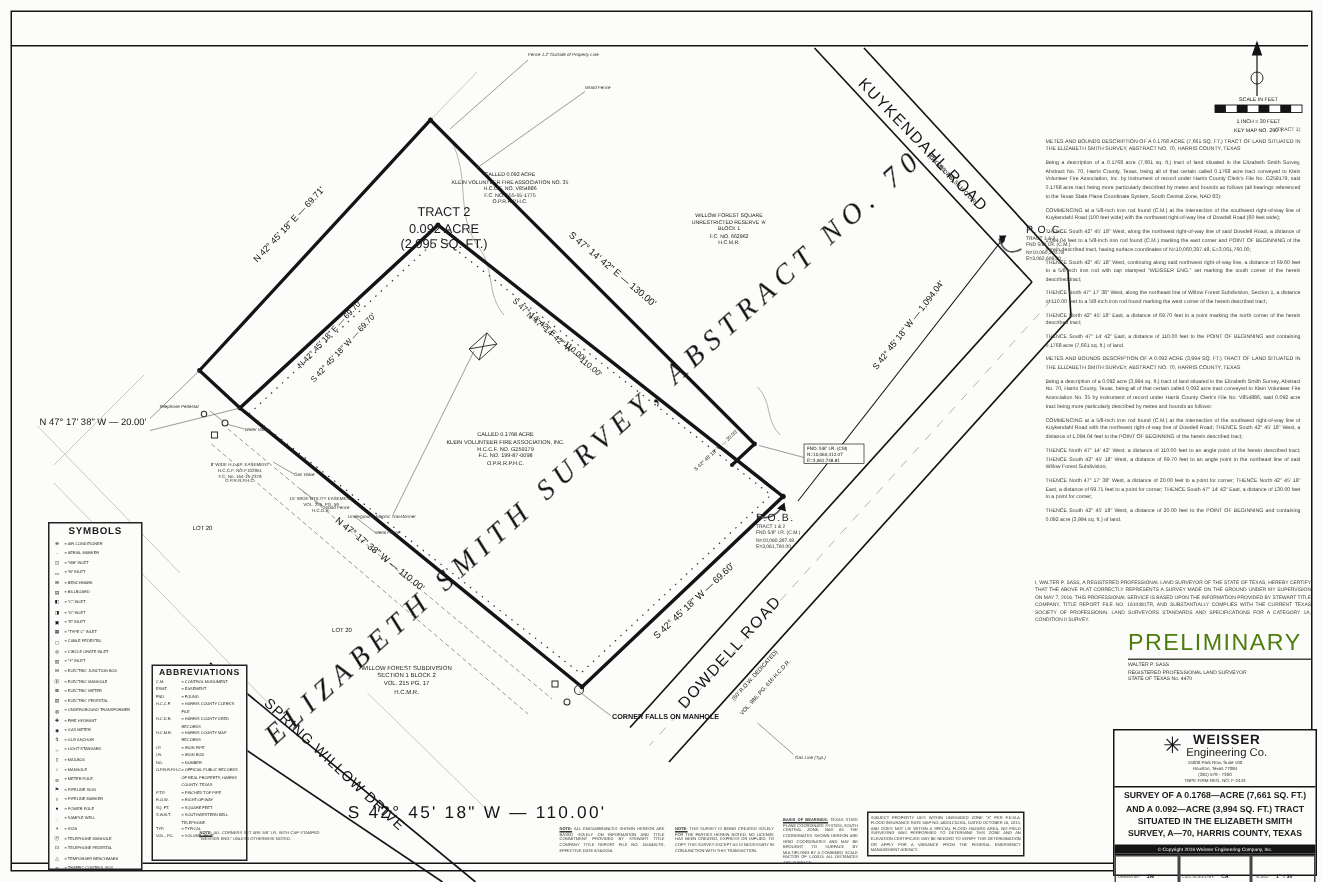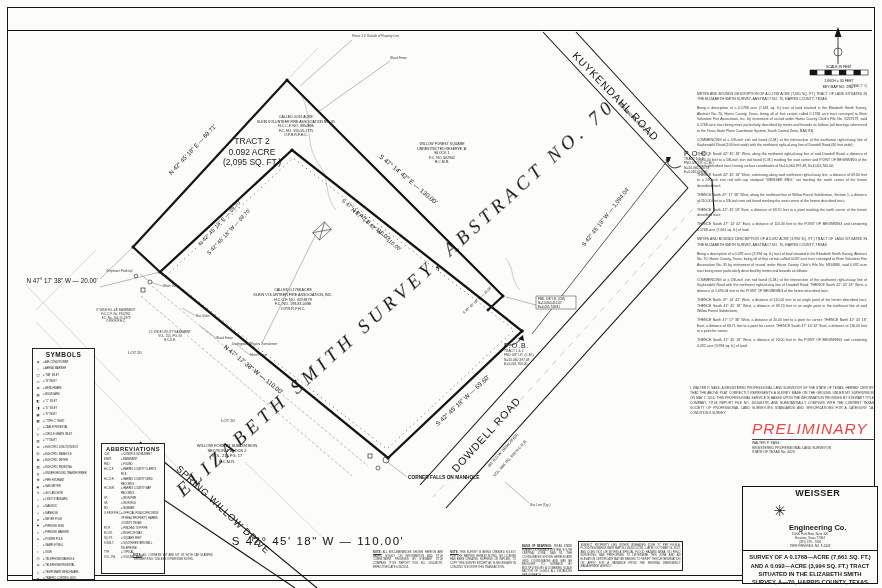--- a/index.html
+++ b/index.html
@@ -7,43 +7,43 @@
          font-family:"Liberation Sans",sans-serif;color:#1a1a1a;}
   .border{position:absolute;left:7px;top:7px;width:866px;height:572px;border:1.6px solid #141414;}
   .titleline{position:absolute;left:8px;top:30px;width:864px;border-top:0.8px solid #141414;}
   .botline{position:absolute;left:8px;top:575px;width:864px;border-top:0.8px solid #141414;}
   .titlebar{position:absolute;left:150px;top:11px;width:500px;text-align:center;
             font-family:"Liberation Serif",serif;font-style:italic;font-weight:bold;
             font-size:9.5px;letter-spacing:0.6px;}
   svg{position:absolute;left:0;top:0;}
   svg text{font-family:"Liberation Sans",sans-serif;fill:#141414;}
   .lbl{position:absolute;transform:translate(-50%,-50%);white-space:nowrap;}
-  .cblock{position:absolute;transform:translate(-50%,-50%);text-align:center;line-height:1.25;}
+  .cblock{position:absolute;transform:translate(-50%,-50%);text-align:center;line-height:1.25;margin-left:44px;}
   .tinyit{position:absolute;font-size:3px;font-style:italic;color:#333;white-space:nowrap;}
   .panel{position:absolute;background:#fcfcfa;border:0.7px solid #222;}
   .panel h4{margin:2px 0 1px 0;text-align:center;font-size:6.5px;letter-spacing:0.5px;}
   .symrow{display:flex;align-items:center;gap:2px;padding:0 2px;font-size:2.6px;line-height:2.05;}
   .symrow .g{width:6px;font-size:3.2px;text-align:center;}
   .abrow{display:flex;gap:2px;padding:0 2px;font-size:2.6px;line-height:1.9;}
   .abrow .a{width:15px;flex:none;}
   .legalcol{position:absolute;left:697px;top:84px;width:170px;height:300px;overflow:hidden;
             font-size:3.5px;line-height:1.6;text-align:justify;color:#3a3a3a;}
   .legalcol p{margin:0 0 3.5px 0;}
   .legalcol .tag{text-align:right;margin-bottom:2px;color:#555;}
   .cert{position:absolute;left:690px;top:386px;width:184px;font-size:3.3px;line-height:1.5;
         text-align:justify;color:#3a3a3a;}
   .prelim{position:absolute;left:752px;top:420px;width:122px;}
-  .prelim .word{font-size:15.5px;letter-spacing:1px;color:#ef4444;font-style:italic;}
+  .prelim .word{font-size:15.5px;letter-spacing:1px;color:#4d7c0f;}
   .prelim .sig{border-top:0.6px solid #444;margin-top:1px;padding-top:1px;font-size:3.4px;line-height:1.35;color:#333;}
   .tblock{position:absolute;left:742px;top:486px;width:134px;height:96px;border:1px solid #141414;
           background:#fcfcfa;display:flex;flex-direction:column;}
   .tb-logo{display:flex;align-items:center;justify-content:center;gap:3px;padding-top:2px;}
   .tb-logo .star{font-size:15px;line-height:1;}
   .tb-logo .nm1{font-size:9px;font-weight:bold;letter-spacing:0.5px;line-height:1;text-align:center;}
-  .tb-logo .nm2{font-size:7.5px;font-weight:bold;line-height:1.1;margin-top:26px;}
+  .tb-logo .nm2{font-size:7.5px;font-weight:normal;line-height:1.1;}
   .tb-addr{text-align:center;font-size:3px;line-height:1.25;color:#333;padding:1px 0 2px 0;border-bottom:0.7px solid #141414;}
   .tb-title{font-size:5.8px;font-weight:bold;text-align:center;line-height:1.45;padding:2px 3px;flex:1;}
   .tb-copy{background:#141414;color:#fff;font-size:3.2px;text-align:center;line-height:2;}
   .tb-grid{display:grid;grid-template-columns:1fr 1.15fr 1fr;border-top:0.7px solid #141414;}
   .tb-cell{border:0.35px solid #444;padding:0.5px 1.5px;min-height:6.5px;}
   .tb-cell .l{font-size:2.6px;color:#444;}
   .tb-cell .v{font-size:3.3px;font-weight:bold;}
   .note{position:absolute;font-size:2.7px;line-height:1.35;text-align:justify;color:#333;}
   .note .h{font-weight:bold;text-decoration:underline;}
   .floodbox{border:0.7px solid #222;padding:1.5px;background:#fcfcfa;}

